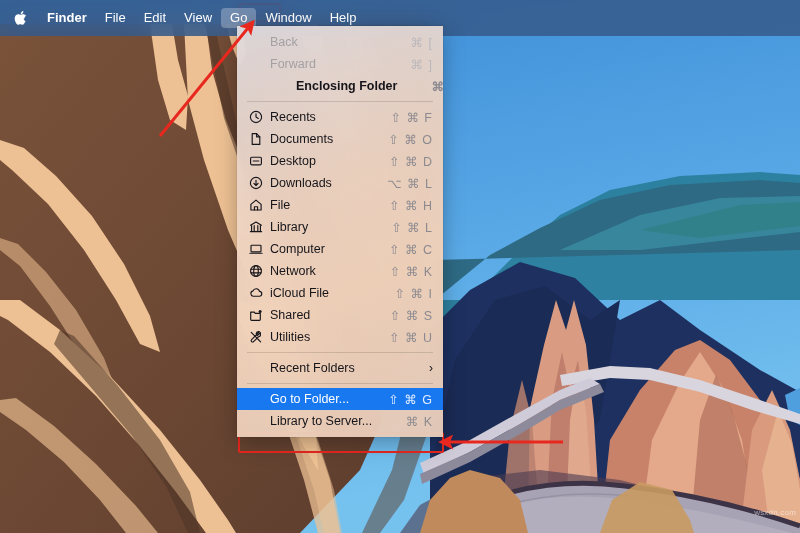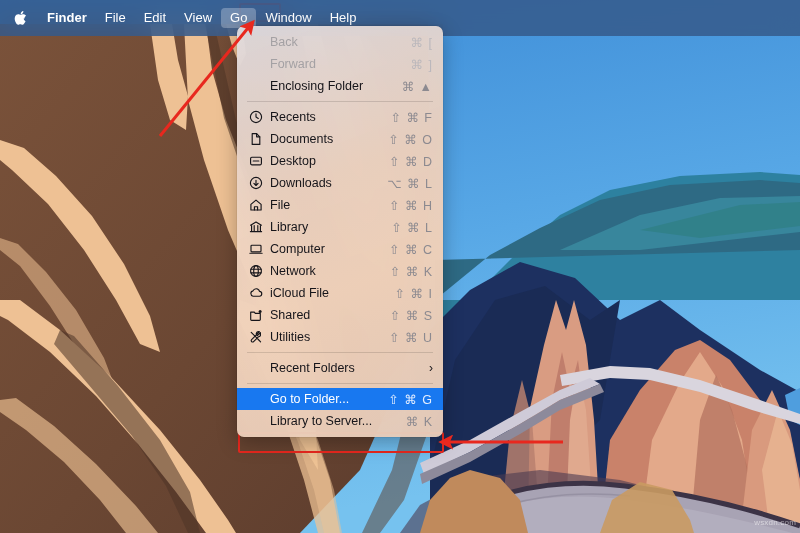--- a/index.html
+++ b/index.html
@@ -40,41 +40,41 @@
   .mb-item.bold { font-weight: bold; }
   .mb-item.active { background: rgba(255,255,255,0.27); }
   #apple-logo { padding: 0 11px 0 6px; display: flex; align-items: center; }
 
   
   #go-menu {
     position: absolute;
     left: 237px; top: 26px;
     width: 206px;
     padding: 5px 0 5px 0;
-    border-radius: 7px;
+    border-radius: 0;
     background: linear-gradient(160deg,
         rgba(226,222,226,0.93) 0%,
         rgba(238,213,196,0.94) 38%,
         rgba(243,213,190,0.95) 62%,
         rgba(233,205,186,0.95) 100%);
     backdrop-filter: blur(26px);
     box-shadow: 0 6px 20px rgba(0,0,0,0.28), 0 0 0 0.5px rgba(0,0,0,0.10);
     z-index: 40;
     overflow: hidden;
   }
   .menu-row {
     display: flex; align-items: center;
     height: 22px;
     padding: 0 10px 0 9px;
     font-size: 12.5px;
     color: #16151a;
     position: relative;
   }
   .menu-row.disabled { color: #a4a1a4; }
-  .menu-row.bold { font-weight: 400; }
+  .menu-row.bold { font-weight: 700; gap: 26px; }
   .menu-row.selected { background: #1878f0; color: #ffffff; }
   .mi-icon {
     width: 19px; height: 16px;
     margin-right: 5px;
     display: flex; align-items: center; justify-content: center;
     flex: 0 0 19px;
   }
   .mi-icon.empty { }
   .mi-label { flex: 1 1 auto; white-space: nowrap; }
   .mi-short {
@@ -94,21 +94,21 @@
 
   
   #annots { position: absolute; inset: 0; z-index: 60; pointer-events: none; }
   .hl-box {
     position: absolute;
     border: 2px solid #e8281e;
     border-radius: 2px;
   }
   #watermark {
     position: absolute;
-    right: 4px; bottom: 6px;
+    right: 4px; bottom: 16px;
     font-size: 8px;
     color: rgba(255,255,255,0.55);
     z-index: 20;
     letter-spacing: 0.2px;
   }
 </style>
 </head>
 <body>
 
 <div id="screen">

